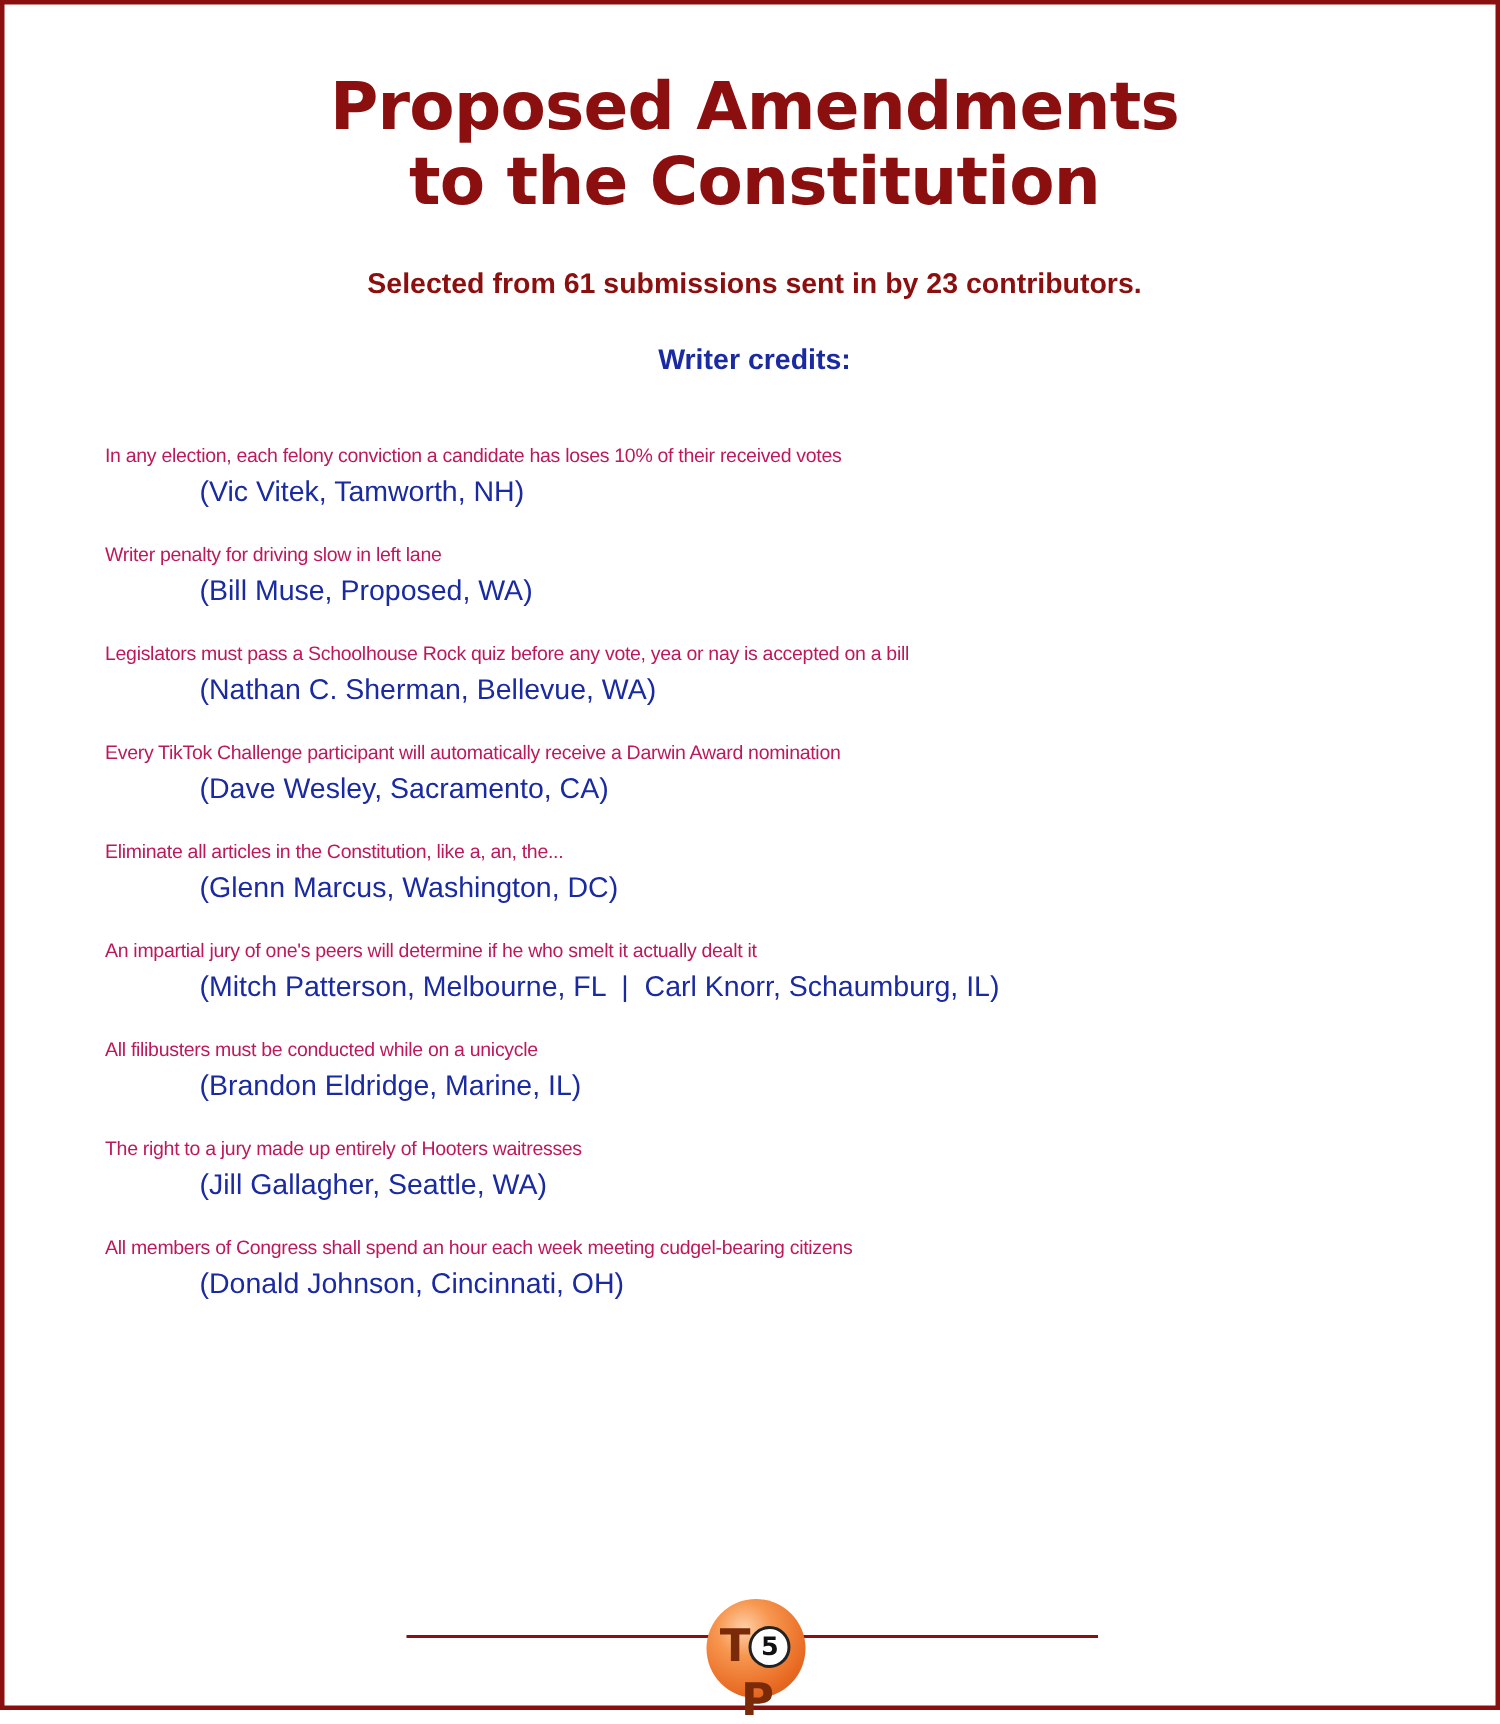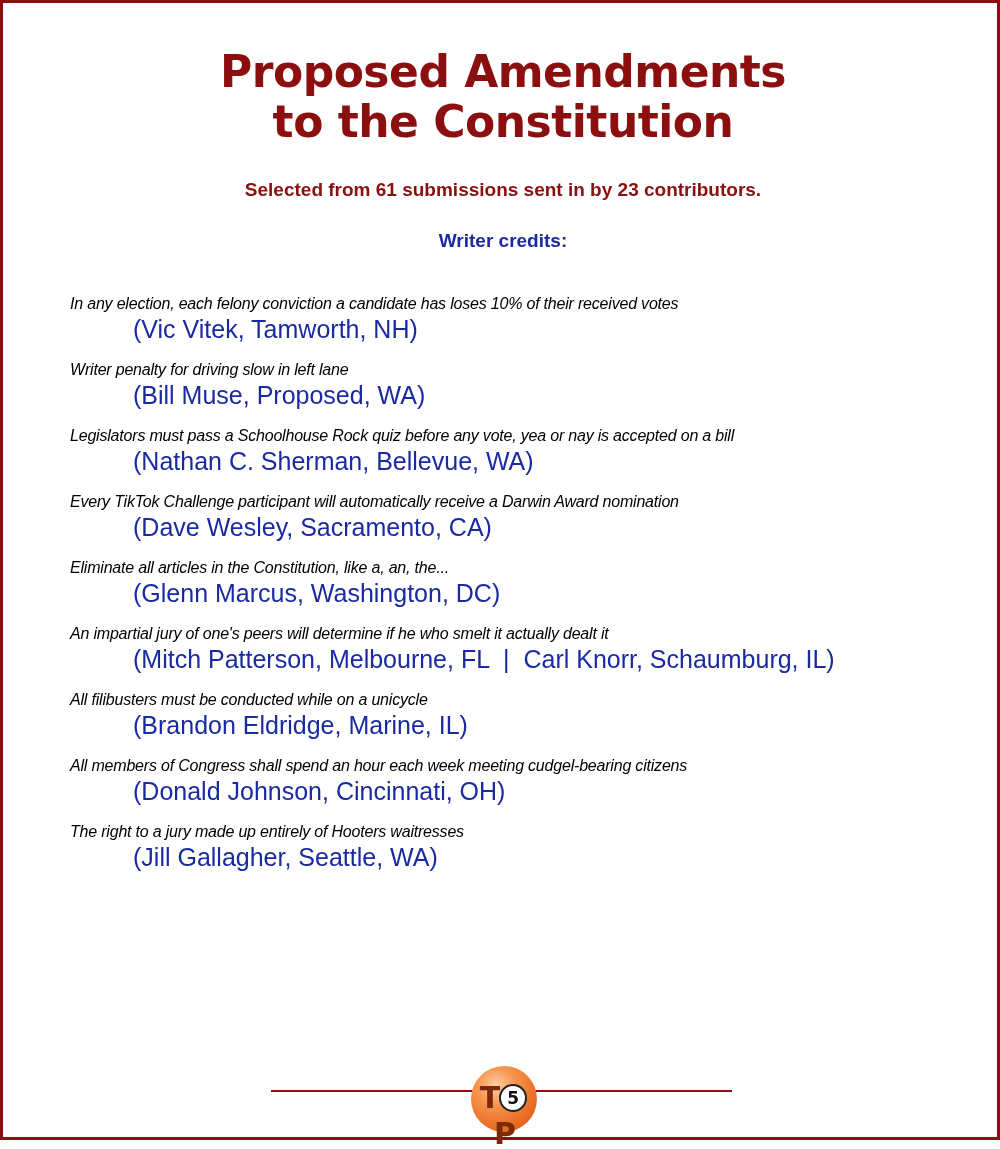--- a/index.html
+++ b/index.html
@@ -19,26 +19,26 @@
       font-size: 19px; line-height: 26px;
     }
     .credits-label {
       position: absolute; left: 0; width: 1000px; top: 225px; text-align: center;
       font-family: "Liberation Sans", sans-serif; font-weight: bold; color: #1a2aa0;
       font-size: 19px; line-height: 26px;
     }
     .list { position: absolute; left: 67px; top: 284px; width: 900px; }
     .item { margin-bottom: 12px; }
     .text {
-      font-family: "Liberation Sans", sans-serif; color: #000000;
-      font-size: 16px; line-height: 33px; letter-spacing: -0.2px; font-style: italic;
+      font-family: "Liberation Sans", sans-serif; color: #be185d;
+      font-size: 13px; line-height: 33px; letter-spacing: -0.2px;
     }
     .credit {
       font-family: "Liberation Sans", sans-serif; color: #1a2aa0;
-      font-size: 25px; line-height: 24px; margin-left: 63px; margin-top: -3px;
+      font-size: 19px; line-height: 24px; margin-left: 63px; margin-top: -3px;
     }
     .divider-left, .divider-right {
       position: absolute; top: 1087px; height: 2px; background: #8b0f0f;
     }
     .divider-left { left: 268px; width: 204px; }
     .divider-right { left: 532px; width: 197px; }
     .logo {
       position: absolute; left: 468px; top: 1063px; width: 66px; height: 66px; border-radius: 50%;
       background: radial-gradient(circle at 38% 30%, #ffd0a8 0%, #f7964f 30%, #e86a22 70%, #c9531a 100%);
     }
@@ -87,26 +87,26 @@
     </div>
     <div class="item">
       <div class="text">An impartial jury of one's peers will determine if he who smelt it actually dealt it</div>
       <div class="credit" style="white-space:pre">(Mitch Patterson, Melbourne, FL  |  Carl Knorr, Schaumburg, IL)</div>
     </div>
     <div class="item">
       <div class="text">All filibusters must be conducted while on a unicycle</div>
       <div class="credit">(Brandon Eldridge, Marine, IL)</div>
     </div>
     <div class="item">
+      <div class="text">The right to a jury made up entirely of Hooters waitresses</div>
+      <div class="credit">(Jill Gallagher, Seattle, WA)</div>
+    </div>
+    <div class="item">
       <div class="text">All members of Congress shall spend an hour each week meeting cudgel-bearing citizens</div>
       <div class="credit">(Donald Johnson, Cincinnati, OH)</div>
-    </div>
-    <div class="item">
-      <div class="text">The right to a jury made up entirely of Hooters waitresses</div>
-      <div class="credit">(Jill Gallagher, Seattle, WA)</div>
     </div>
   </div>
 
   <div class="divider-left"></div>
   <div class="divider-right"></div>
   <div class="logo">
     <div class="logo-text"><span>T</span><span class="logo-five">5</span><span>P</span></div>
   </div>
 </div>
 

